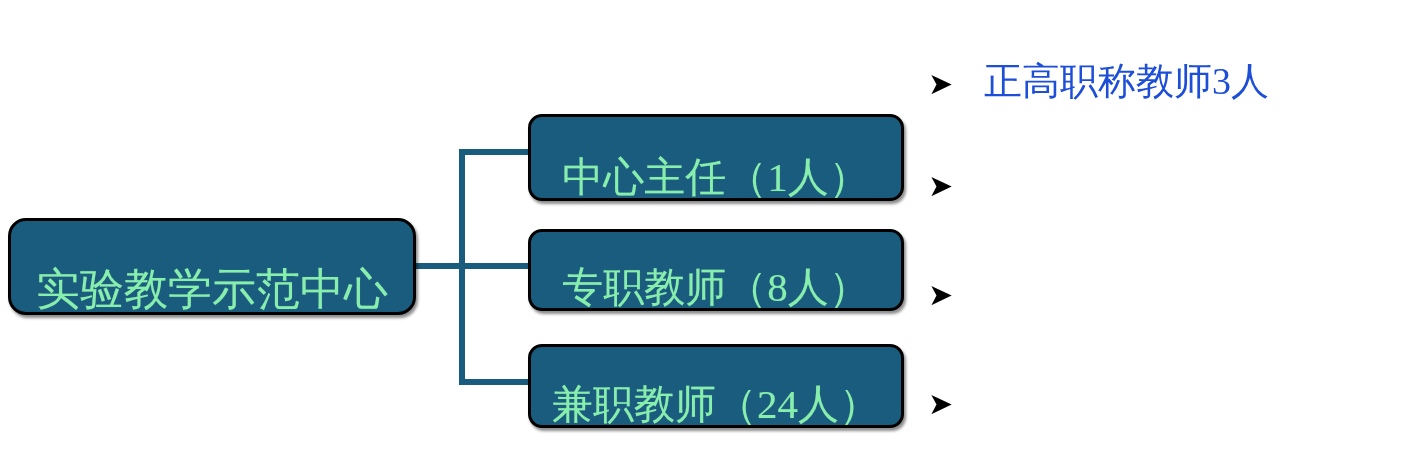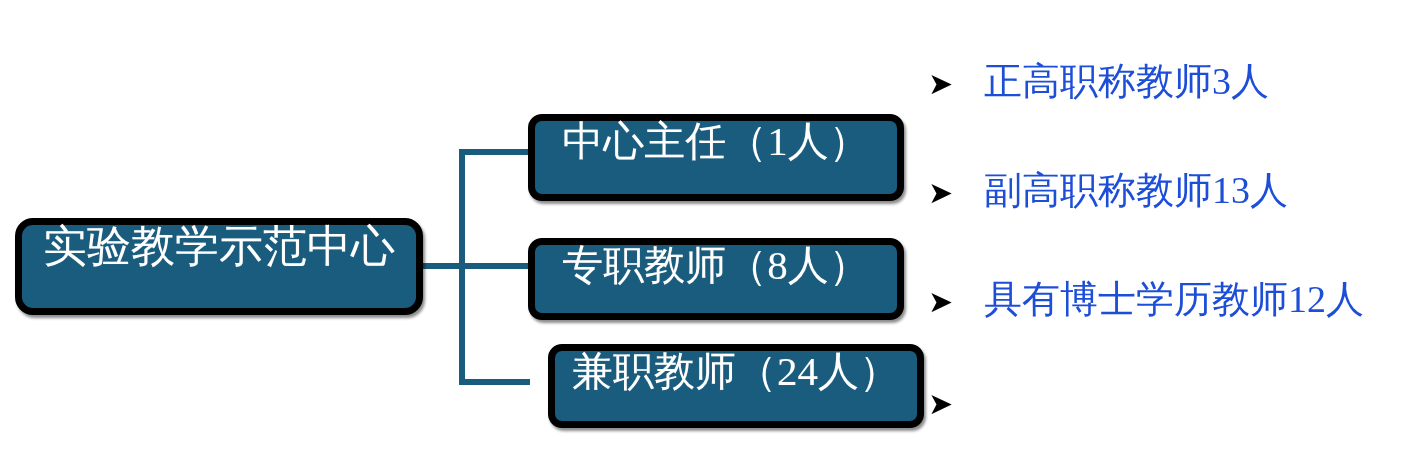--- a/index.html
+++ b/index.html
@@ -26,64 +26,63 @@
     width: 1405px;
     height: 464px;
     pointer-events: none;
   }
 
   
   .node {
     position: absolute;
     box-sizing: border-box;
     background: #1a5c7d;
-    border: 7px solid #000000;
+    border: 3px solid #000000;
     border-radius: 14px;
-    color: #ffffff;
+    color: #86efac;
     display: flex;
-    align-items: flex-start;
+    align-items: flex-end;
     justify-content: center;
     white-space: nowrap;
     box-shadow: 2px 3px 3px rgba(0,0,0,0.45);
   }
   .node .node-label {
     font-size: 41px;
     line-height: 1;
     letter-spacing: 0px;
     font-weight: 400;
     text-shadow: 0 0 1px rgba(255,255,255,0.25);
   }
 
   #node-root {
-    left: 15px;
+    left: 8px;
     top: 218px;
     width: 408px;
     height: 97px;
     border-radius: 18px;
   }
   #node-root .node-label { font-size: 44px; }
 
   #node-director {
     left: 528px;
     top: 114px;
     width: 376px;
     height: 87px;
   }
   #node-fulltime {
     left: 528px;
-    top: 238px;
+    top: 229px;
     width: 376px;
     height: 82px;
   }
   #node-parttime {
     left: 528px;
     top: 344px;
     width: 376px;
     height: 84px;
-    margin-left: 20px;
   }
 
   
   #bullet-list {
     position: absolute;
     left: 928px;
     top: 62px;
     width: 478px;
   }
   .bullet-item {
@@ -144,26 +143,24 @@
 
   <div id="bullet-list">
 
     <div class="bullet-item">
       <span class="bullet-marker">➤</span>
       <span class="bullet-text">正高职称教师3人</span>
     </div>
 
     <div class="bullet-item">
       <span class="bullet-marker">➤</span>
-      <span class="bullet-text">副高职称教师13人</span>
     </div>
 
     <div class="bullet-item">
       <span class="bullet-marker">➤</span>
-      <span class="bullet-text">具有博士学历教师12人</span>
     </div>
 
     <div class="bullet-item">
       <span class="bullet-marker">➤</span>
     </div>
 
   </div>
 
 </div>
 

